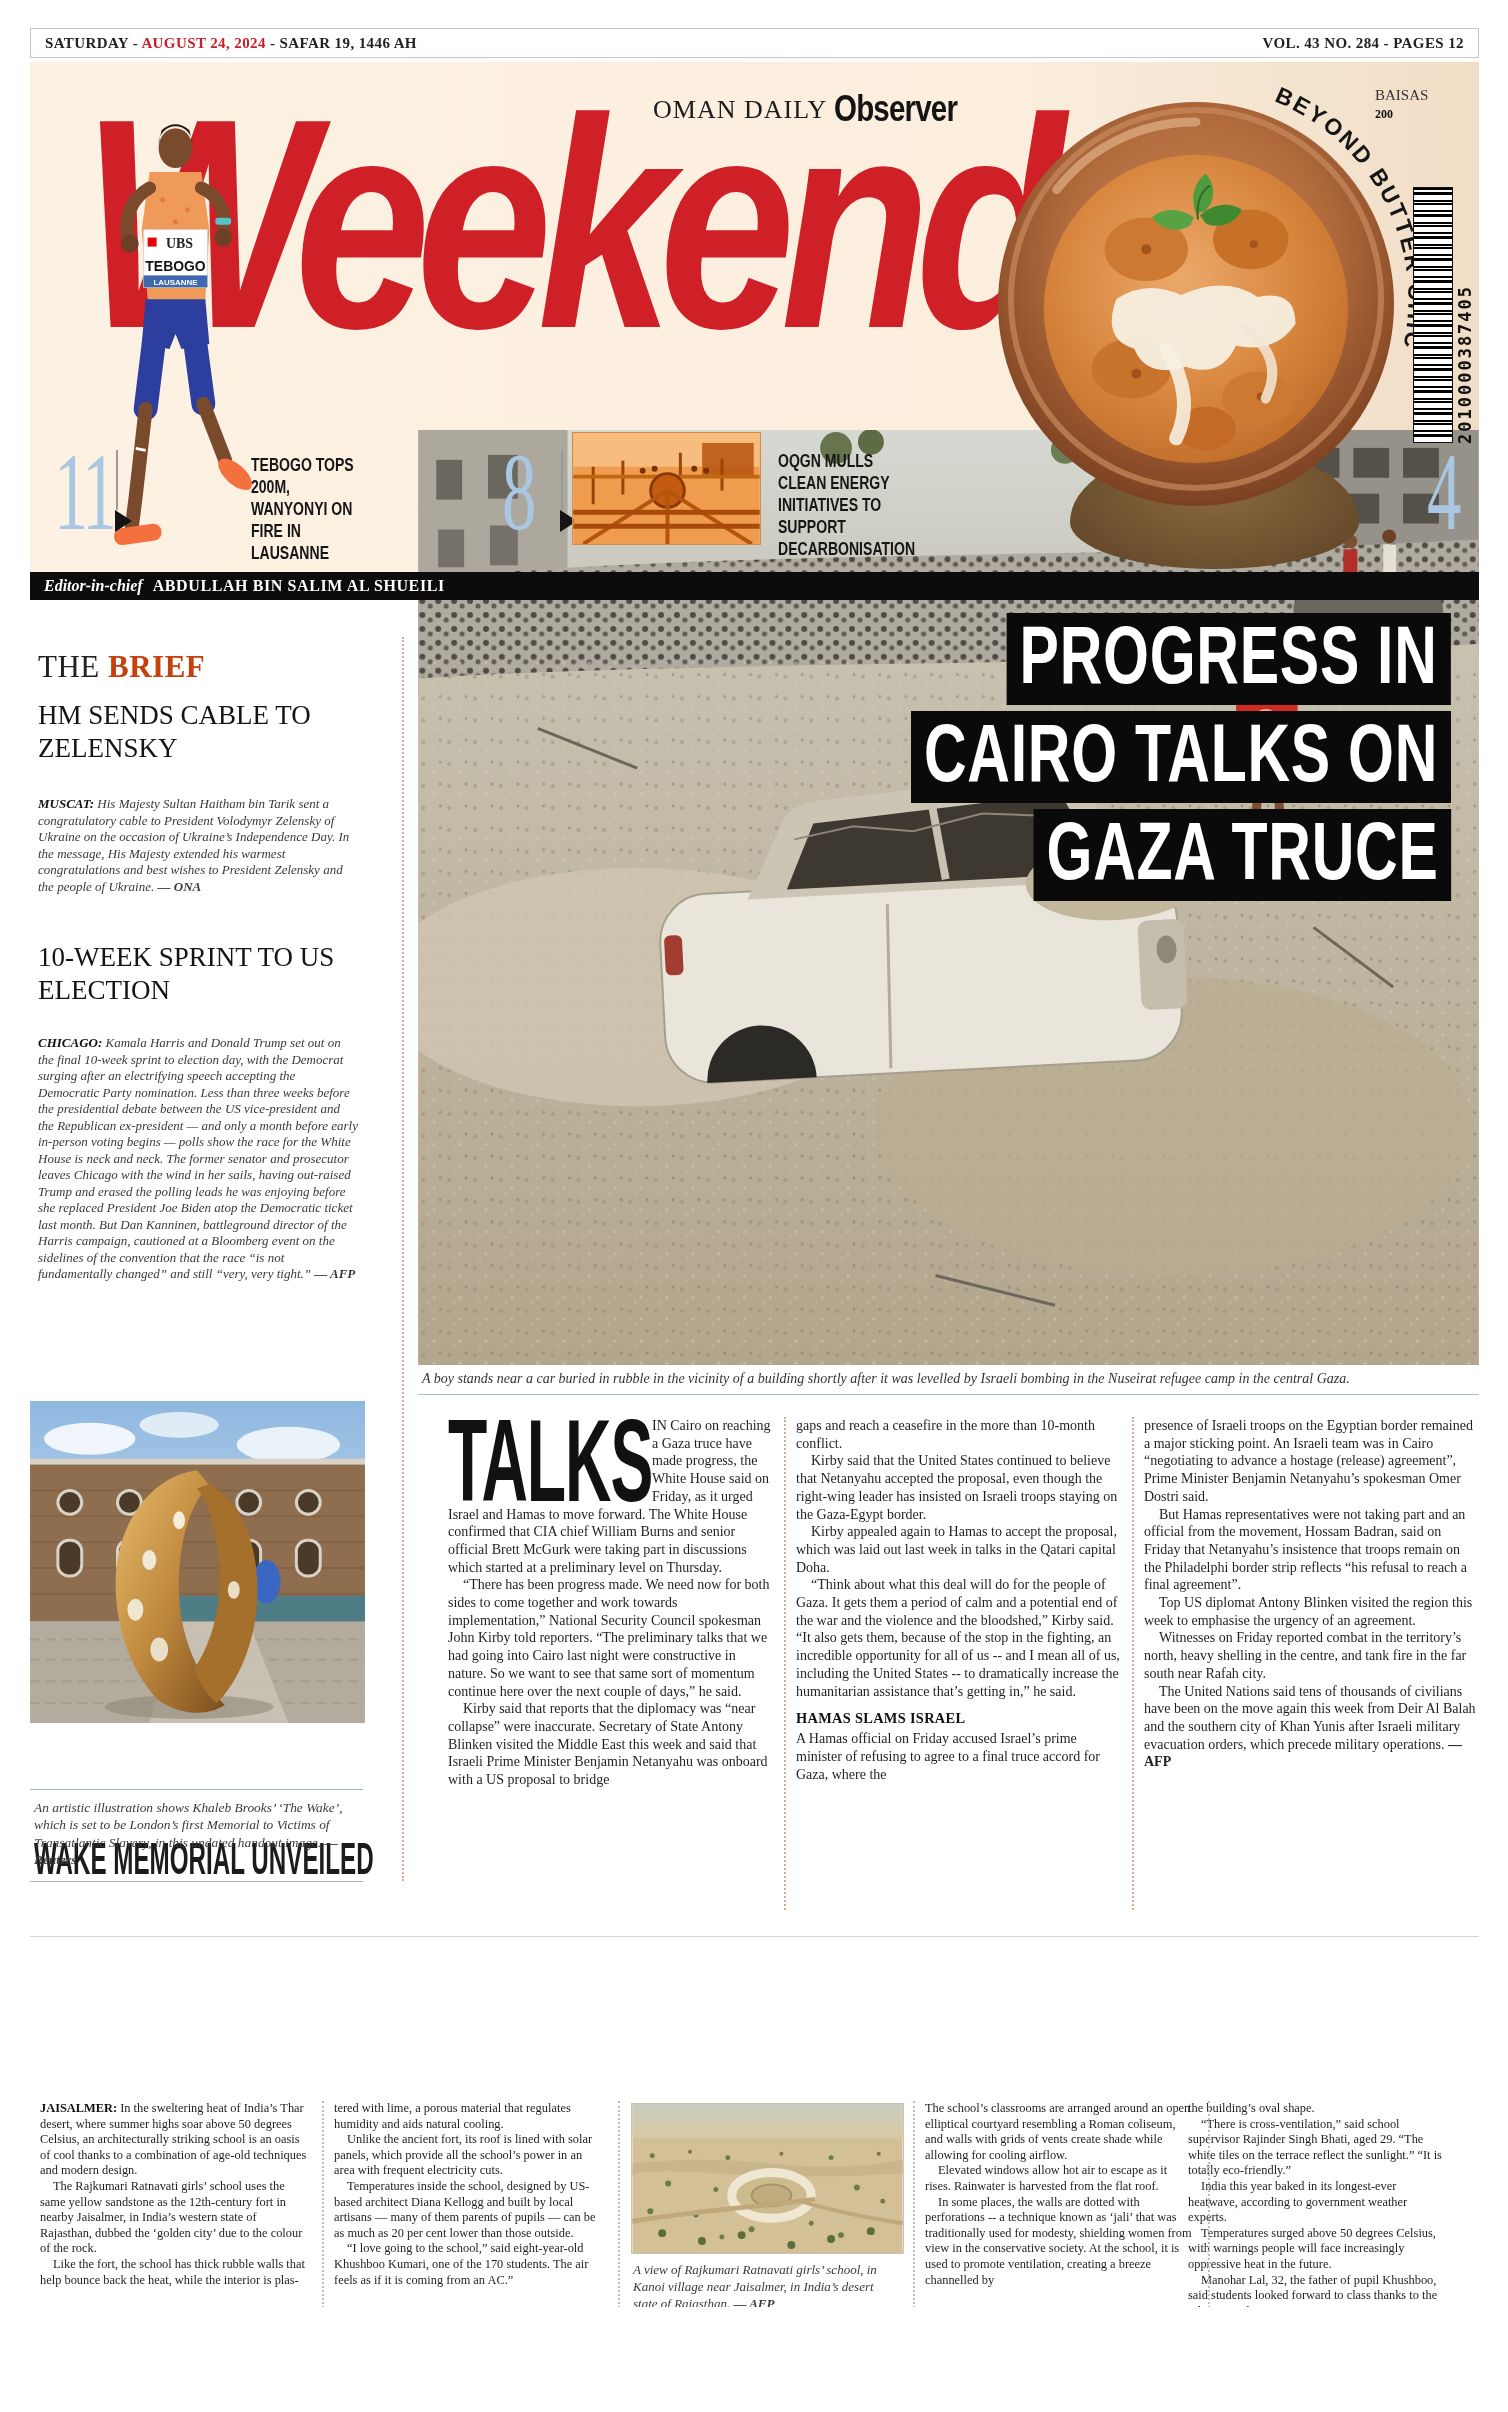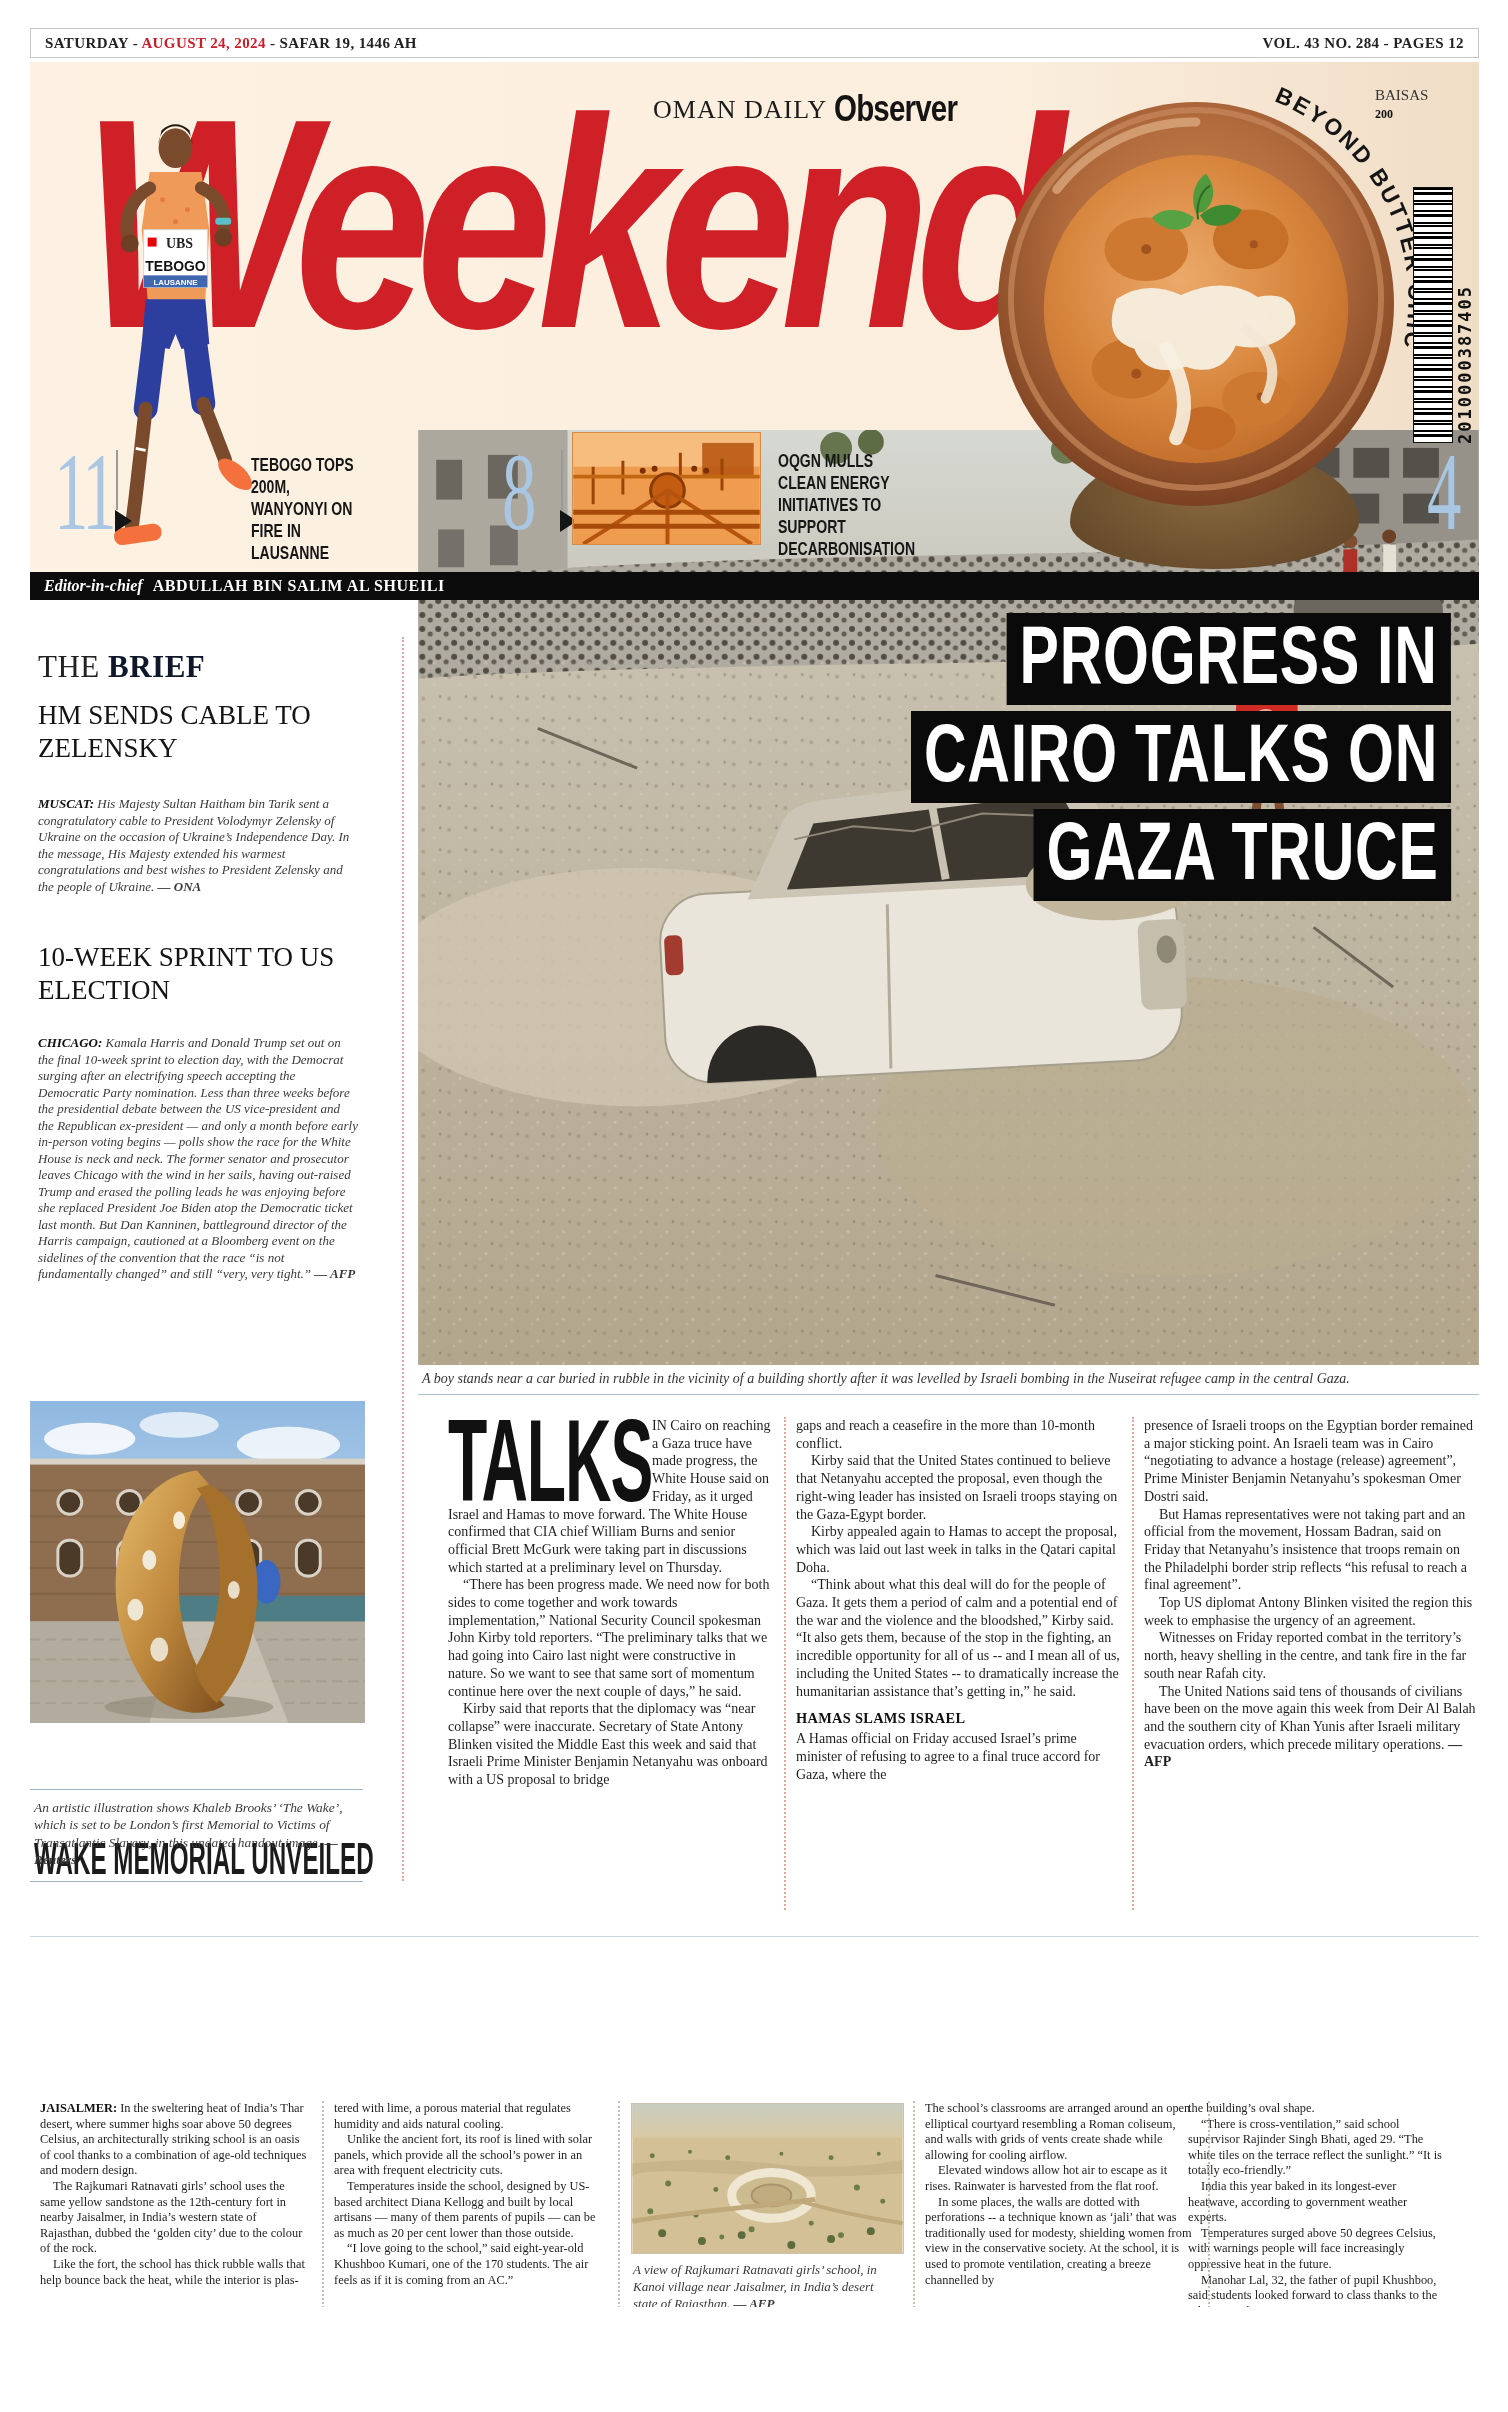--- a/index.html
+++ b/index.html
@@ -54,21 +54,21 @@
   #tt1{left:221px;top:392px;width:149px;}
   #tt2{left:748px;top:388px;width:174px;}
   .indust{position:absolute;left:542px;top:370px;z-index:4;border:1px solid #d88b48;}
   .editorbar{position:absolute;left:30px;top:572px;width:1449px;height:28px;background:#0c0c0c;z-index:6;
              display:flex;align-items:center;gap:10px;padding-left:14px;box-sizing:border-box;}
   .ed-label{font:italic bold 16px "Liberation Serif",serif;color:#fff;}
   .ed-name{font:bold 16px "Liberation Serif",serif;color:#fff;letter-spacing:0.6px;}
 
   
   .brief-title{position:absolute;left:38px;top:649px;font:400 31px "Liberation Serif",serif;color:#222;letter-spacing:0.5px;}
-  .brief-title b{color:#0f172a;}
+  .brief-title b{color:#c2410c;}
   .brief-h{position:absolute;left:38px;width:320px;font:400 27px/33px "Liberation Serif",serif;color:#141414;}
   #bh1{top:699px;}
   #bh2{top:941px;}
   .bp{position:absolute;left:38px;width:320px;font:italic 13px/16.5px "Liberation Serif",serif;color:#3a3a3a;margin:0;}
   #bp1{top:796px;}
   #bp2{top:1035px;}
   .dl{font-weight:bold;color:#111;}
   .cr{font-weight:bold;}
 
   

